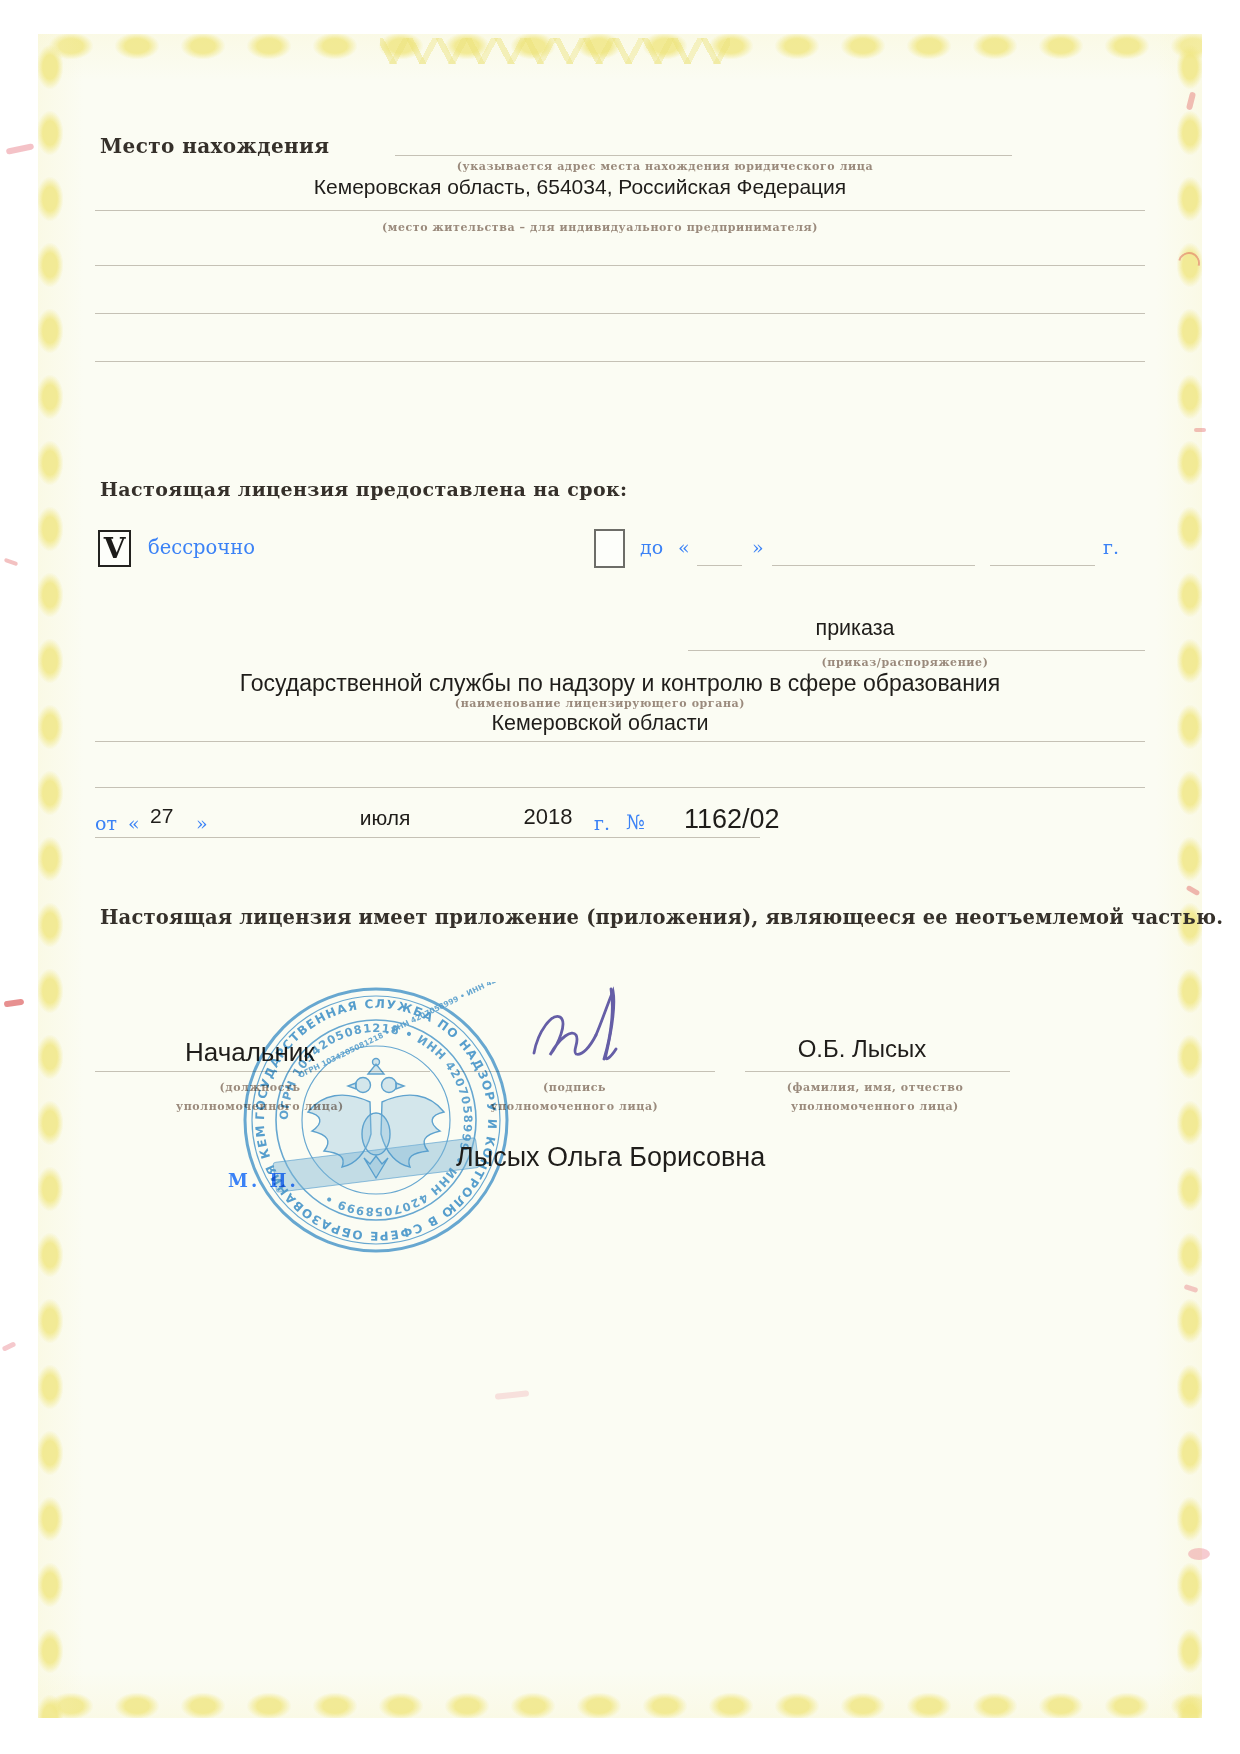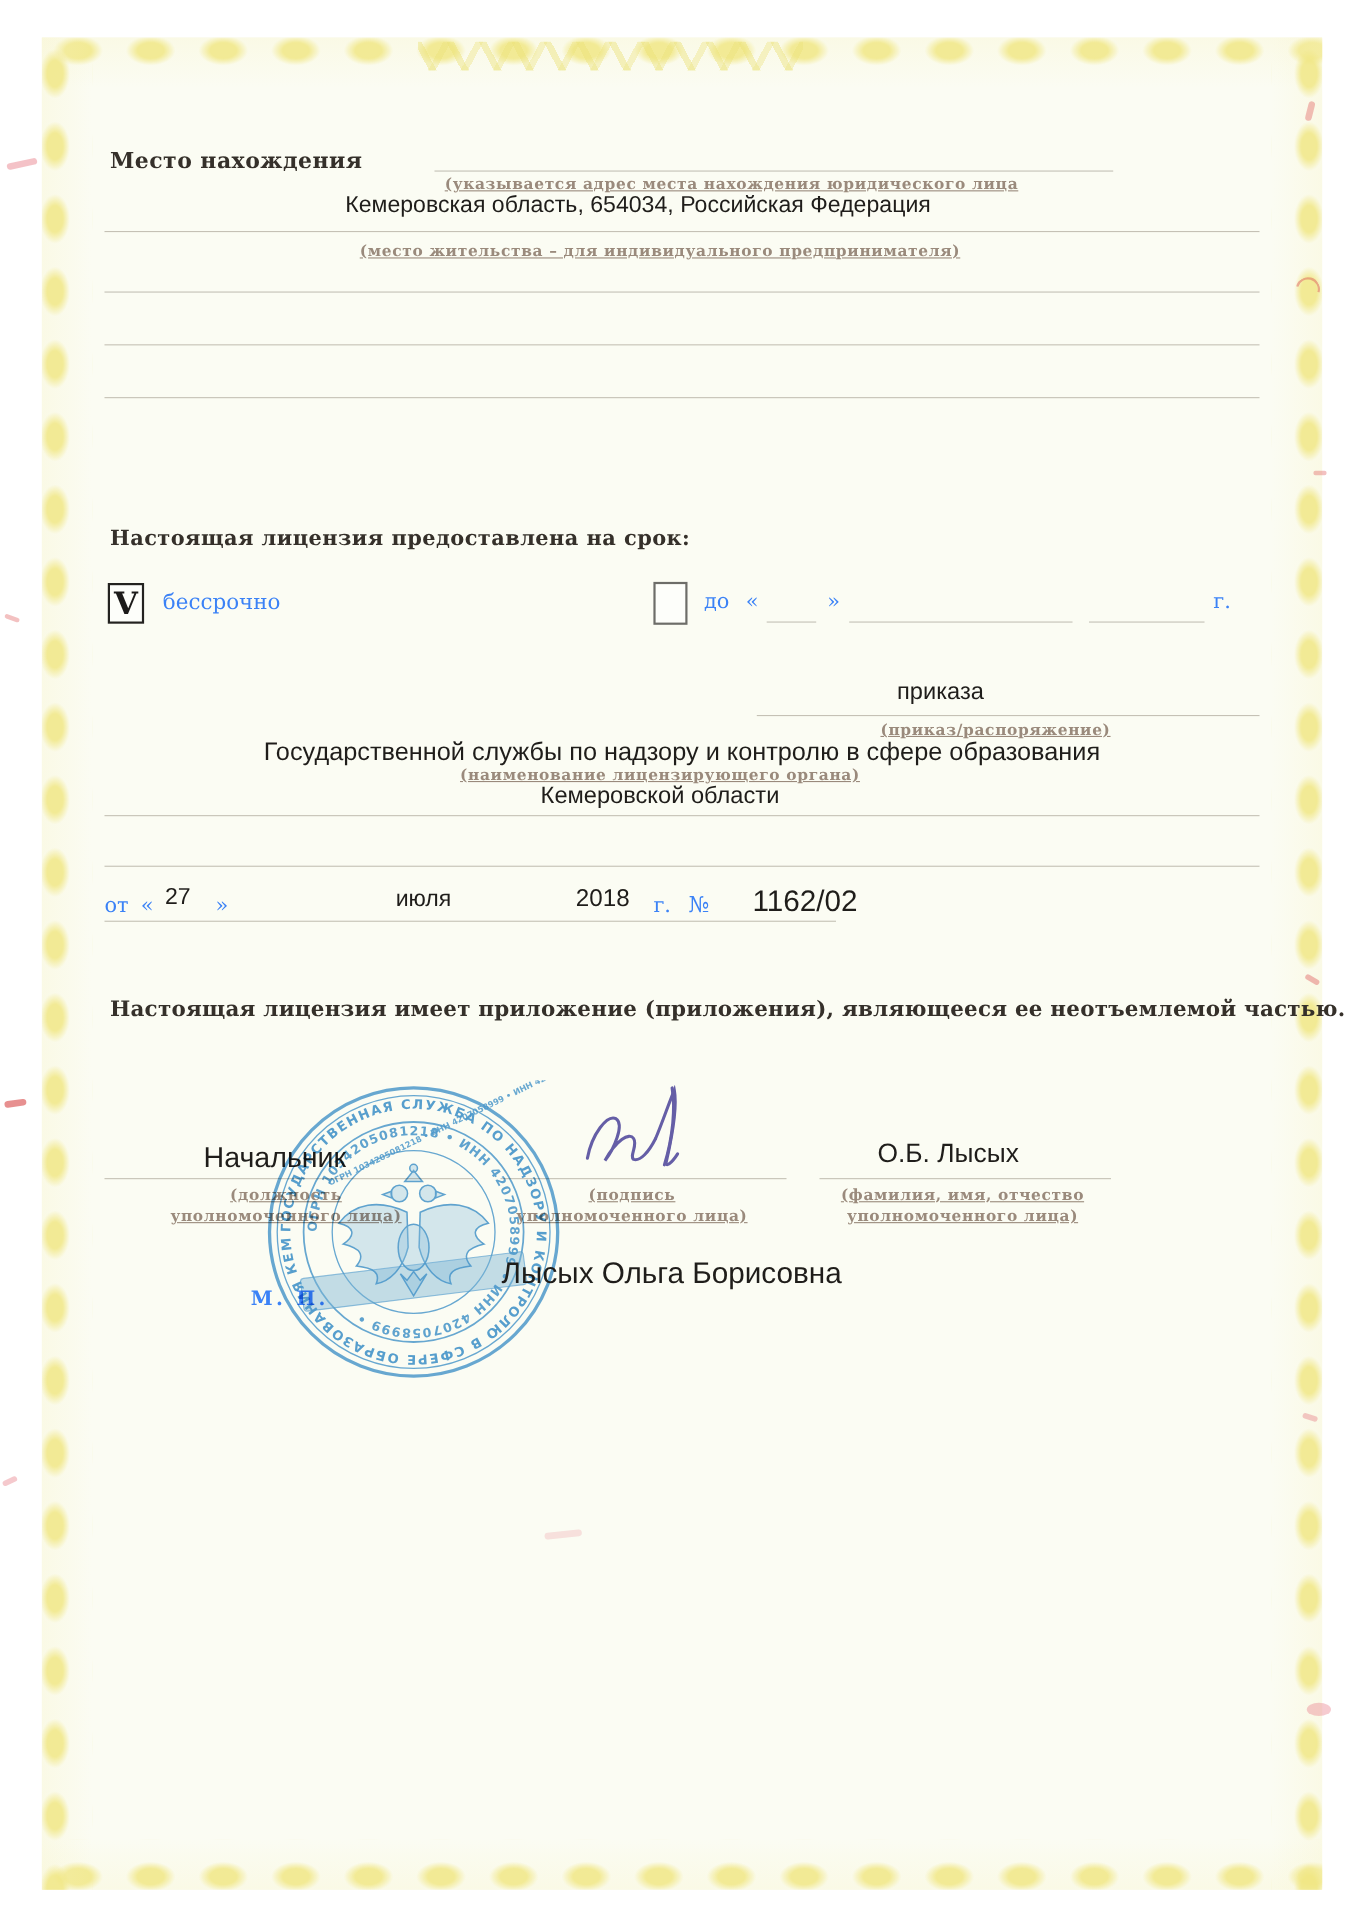--- a/index.html
+++ b/index.html
@@ -22,22 +22,22 @@
   #b-right{left:1156px;top:34px;width:46px;height:1684px;
     background-image:radial-gradient(ellipse 18px 30px at 34px 33px, rgba(240,230,128,.8) 0 40%, rgba(240,230,128,0) 75%),
                      linear-gradient(270deg,rgba(248,243,195,.28),rgba(248,243,195,0));
     background-size:46px 66px,100% 100%;background-repeat:repeat-y,no-repeat;}
   #zigzag{left:380px;top:38px;width:350px;height:26px;opacity:.8;
     background:repeating-linear-gradient(62deg,transparent 0 9px,rgba(235,225,118,.55) 9px 15px,transparent 15px 26px),
                repeating-linear-gradient(-62deg,transparent 0 9px,rgba(235,225,118,.45) 9px 15px,transparent 15px 26px);}
   .abs{position:absolute;}
   .lbl{font-family:"DejaVu Serif",serif;font-weight:bold;color:#35302a;font-size:19px;letter-spacing:.4px;white-space:nowrap;}
   .val{font-family:"Liberation Sans",sans-serif;color:#1f1d1a;font-size:21px;white-space:nowrap;}
-  .cap{font-family:"DejaVu Serif",serif;font-weight:bold;color:#9a8a7c;font-size:14px;letter-spacing:.6px;
-       text-align:center;white-space:nowrap;text-decoration:underline;}
+  .cap{font-family:"DejaVu Serif",serif;font-weight:bold;color:#9a8a7c;font-size:11px;letter-spacing:.6px;
+       text-align:center;white-space:nowrap;}
   .ser{font-family:"DejaVu Serif",serif;color:#3b82f6;font-size:19px;white-space:nowrap;}
   .rule{height:0;border-bottom:1.4px solid #a8a294;opacity:.65;}
   .center{text-align:center;}
   .cbx{box-sizing:border-box;background:rgba(255,255,255,.6);}
   #cbx-perpetual{border:2.5px solid #23221f;width:33px;height:37px;
       font-family:"DejaVu Serif",serif;font-weight:bold;font-size:28px;color:#1c1b19;
       display:flex;align-items:center;justify-content:center;}
   #cbx-until{border:2px solid #6d6d68;width:31px;height:39px;}
   .capcol{line-height:19px;}
   .fleck{position:absolute;pointer-events:none;}

